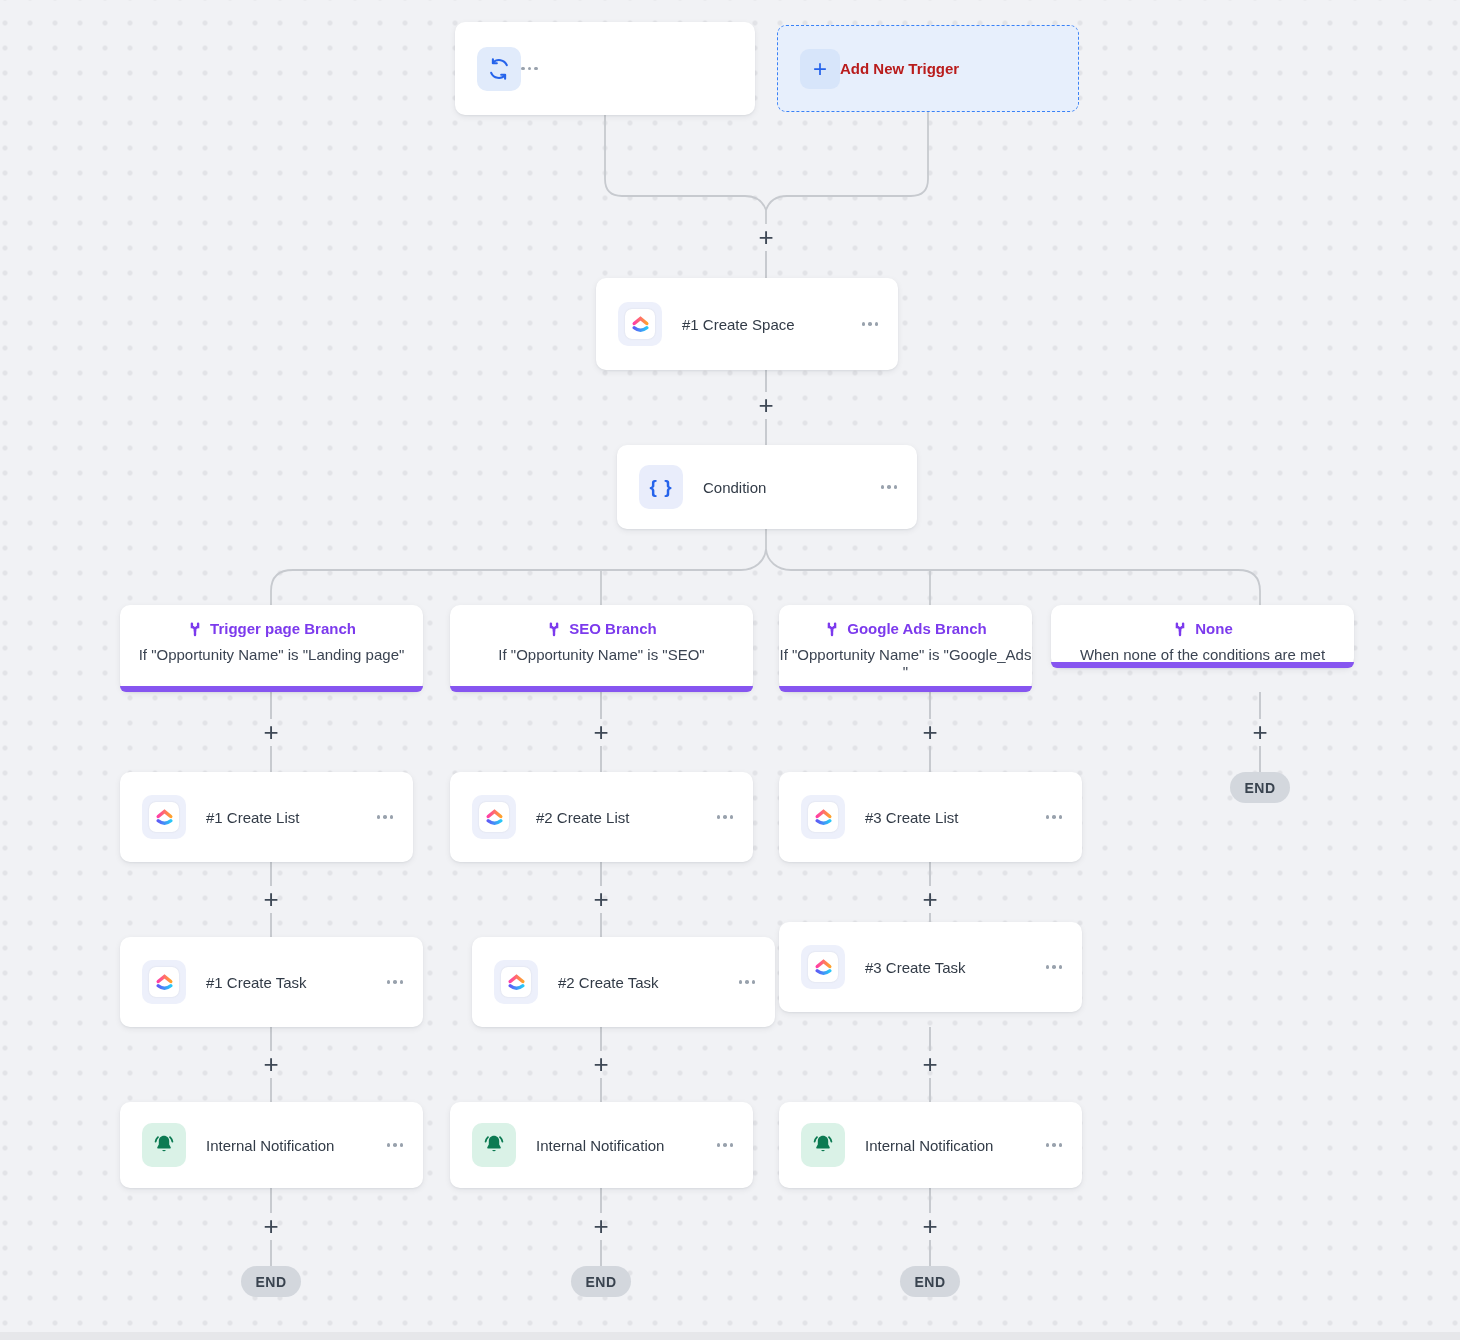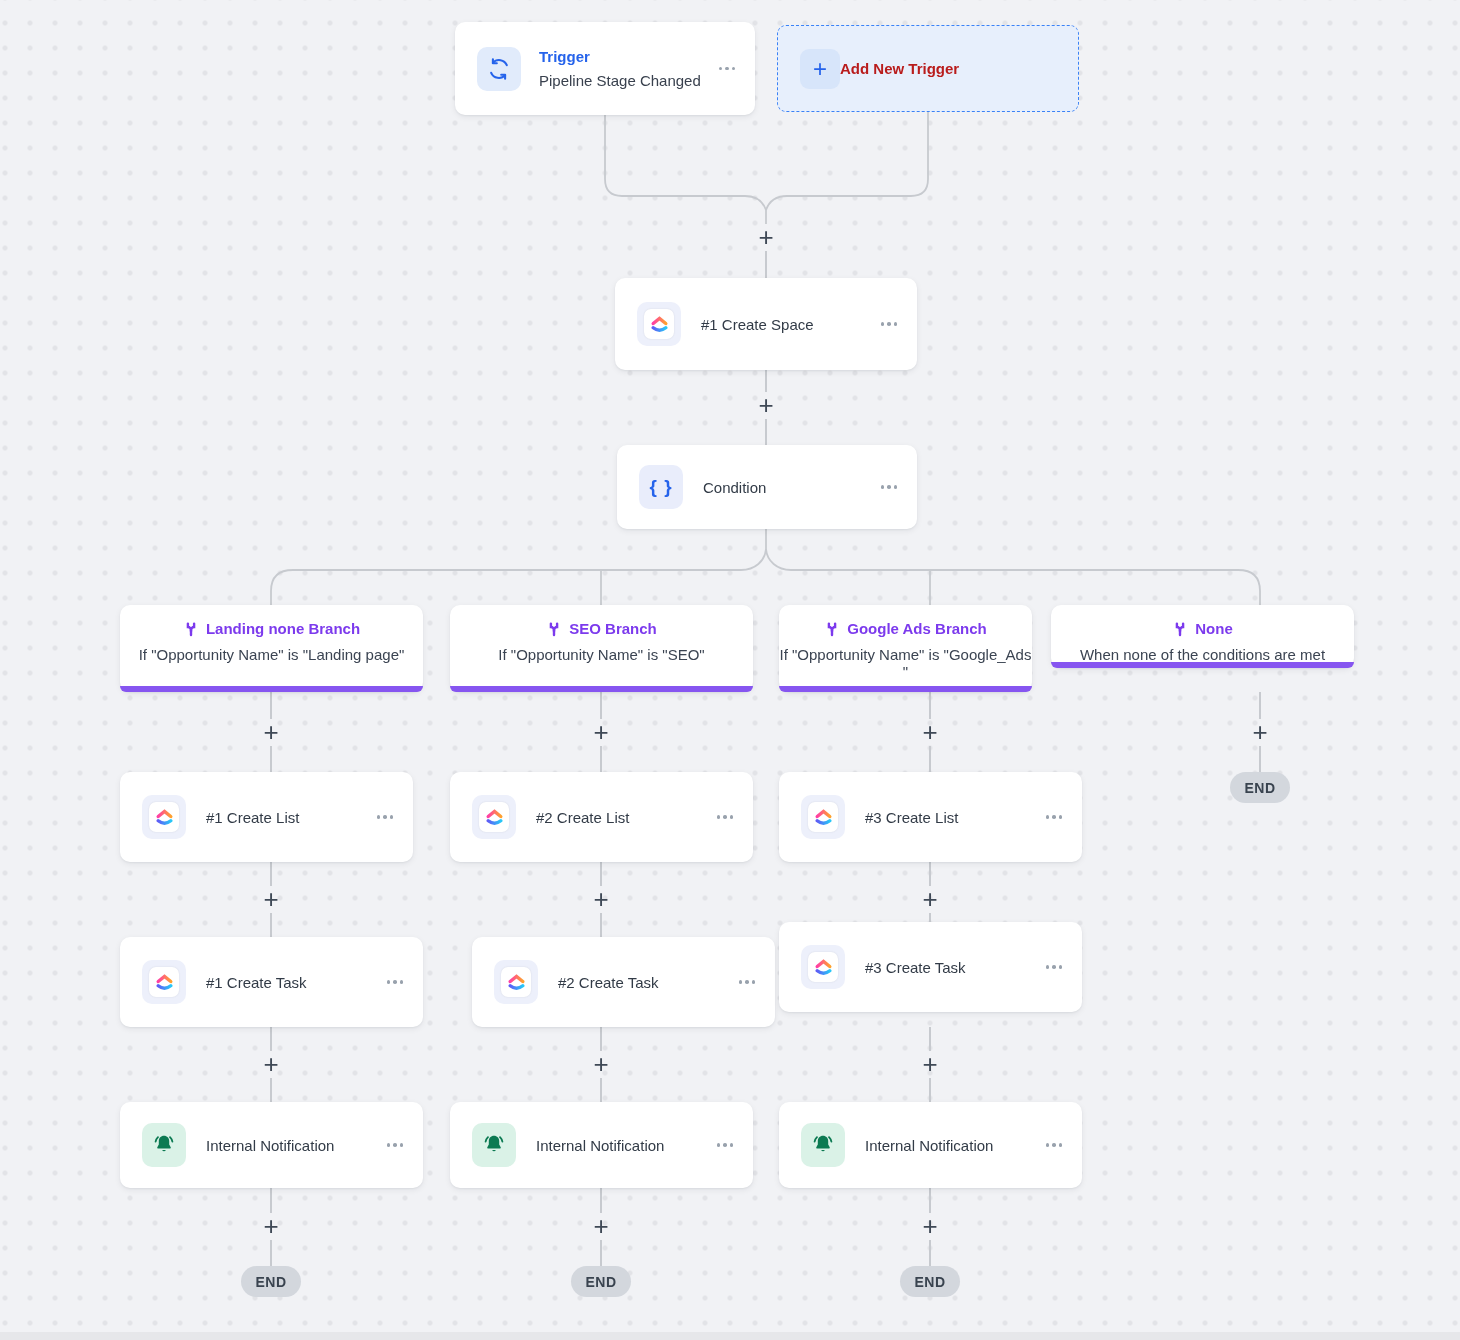--- a/index.html
+++ b/index.html
@@ -124,39 +124,35 @@
 
 <div class="card node" style="left:455px;top:22px;width:300px;height:93px">
   <div class="iconbox blue">
     <svg width="24" height="24" viewBox="0 0 24 24" fill="none" stroke="#2563eb" stroke-width="2.1" stroke-linecap="round" stroke-linejoin="round">
       <path d="M19.8,8.2 A8.3,8.3 0 0 0 5.9,5.9"></path>
       <path d="M5.9,2.3 L5.9,6.2 L9.8,6.2"></path>
       <path d="M4.2,15.8 A8.3,8.3 0 0 0 18.1,18.1"></path>
       <path d="M18.1,21.7 L18.1,17.8 L14.2,17.8"></path>
     </svg>
   </div>
-  <div class="trig-text">
-    <div class="trig-title">Trigger</div>
-    <div class="trig-sub">Pipeline Stage Changed</div>
-  </div>
   <div class="menu3">
       <i></i>
       <i></i>
       <i></i>
     </div>
 </div>
 
 <div class="addnew" style="left:777px;top:25px;width:302px;height:87px">
   <div class="plusbox">+</div>
   <div class="addlabel">Add New Trigger</div>
 </div>
 
 <div class="plusnode" style="left:753px;top:224px">+</div>
 
-<div class="card node" style="left:615px;top:278px;width:302px;height:92px">
+<div class="card node" style="left:596px;top:278px;width:302px;height:92px">
   <div class="iconbox lav">
     <div class="cu-app">
       <svg width="19" height="19" viewBox="0 0 20 20" fill="none" stroke-linecap="round">
         <path d="M3.4,9 L10,3.6 L16.6,9" stroke="url(#cu-top)" stroke-width="3.6"></path>
         <path d="M3.4,13.4 Q10,18.6 16.6,13.4" stroke="url(#cu-bot)" stroke-width="3.6"></path>
       </svg>
     </div>
   </div>
   <div class="node-label">#1 Create Space</div>
   <div class="menu3">
@@ -180,21 +176,21 @@
     </div>
 </div>
 
 <div class="branch" style="left:120px;top:605px;width:303px;height:87px">
   <div class="branch-title">
     <svg width="16" height="16" viewBox="0 0 16 16" fill="none" stroke="#7c3aed" stroke-width="2.4" stroke-linecap="round">
       <path d="M8,14 V10"></path>
         <path d="M8,10 C8,7.4 6.8,6 4.9,6 L4.9,2.6"></path>
         <path d="M8,10 C8,7.4 9.2,6 11.1,6 L11.1,2.6"></path>
     </svg>
-    <span>Landing none Branch</span>
+    <span>Trigger page Branch</span>
   </div>
   <div class="branch-rule">If "Opportunity Name" is "Landing page"</div>
   <div class="branch-bar"></div>
 </div>
 
 <div class="branch" style="left:450px;top:605px;width:303px;height:87px">
   <div class="branch-title">
     <svg width="16" height="16" viewBox="0 0 16 16" fill="none" stroke="#7c3aed" stroke-width="2.4" stroke-linecap="round">
       <path d="M8,14 V10"></path>
         <path d="M8,10 C8,7.4 6.8,6 4.9,6 L4.9,2.6"></path>

